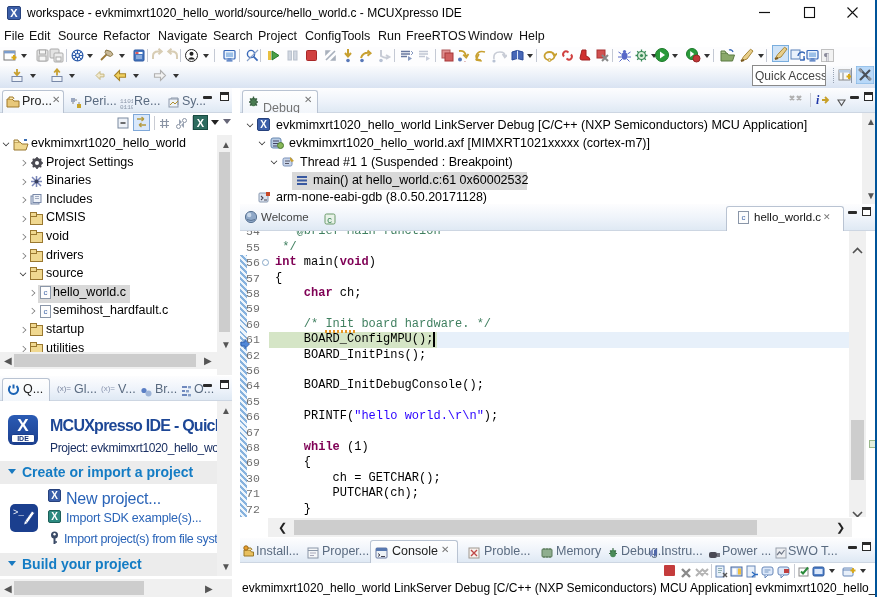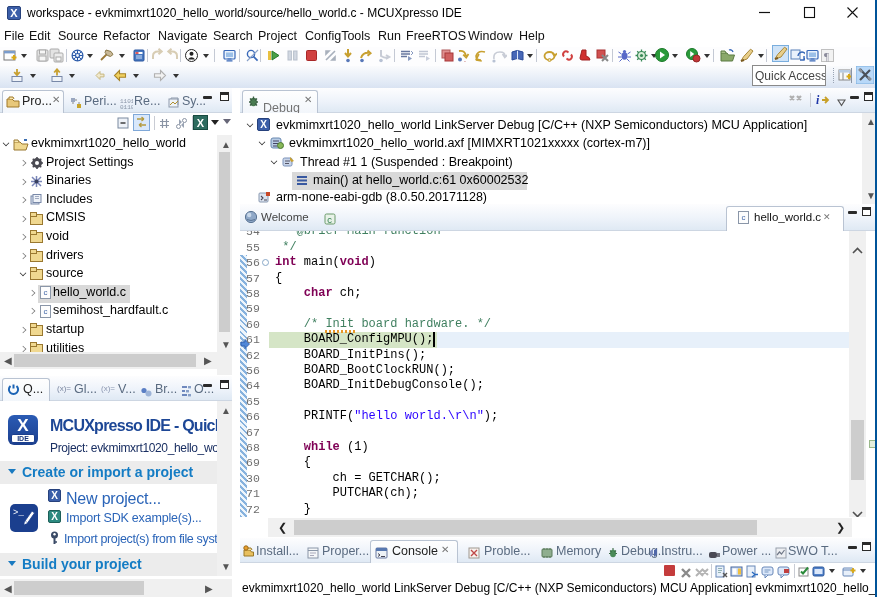--- a/index.html
+++ b/index.html
@@ -599,21 +599,20 @@
       <div class="ln" style="top:55.0px;">58</div>
       <div class="cl" style="top:55.0px;">    <span class="kw">char</span> ch;</div>
       <div class="ln" style="top:70.4px;">59</div>
       <div class="ln" style="top:85.8px;">60</div>
       <div class="cl" style="top:85.8px;">    <span class="cmt">/* Init board hardware. */</span></div>
       <div class="ln" style="top:101.2px;">61</div>
       <div class="cl" style="top:101.2px;">    BOARD_ConfigMPU();</div>
       <div class="ln" style="top:116.6px;">62</div>
       <div class="cl" style="top:116.6px;">    BOARD_InitPins();</div>
       <div class="ln" style="top:132.0px;">56</div>
-      <div class="cl" style="top:132.0px;">    BOARD_BootClockRUN();</div>
       <div class="ln" style="top:147.4px;">64</div>
       <div class="cl" style="top:147.4px;">    BOARD_InitDebugConsole();</div>
       <div class="ln" style="top:162.8px;">65</div>
       <div class="ln" style="top:178.2px;">66</div>
       <div class="cl" style="top:178.2px;">    PRINTF(<span class="str">"hello world.\r\n"</span>);</div>
       <div class="ln" style="top:193.6px;">67</div>
       <div class="ln" style="top:209.0px;">68</div>
       <div class="cl" style="top:209.0px;">    <span class="kw">while</span> (1)</div>
       <div class="ln" style="top:224.4px;">69</div>
       <div class="cl" style="top:224.4px;">    {</div>

